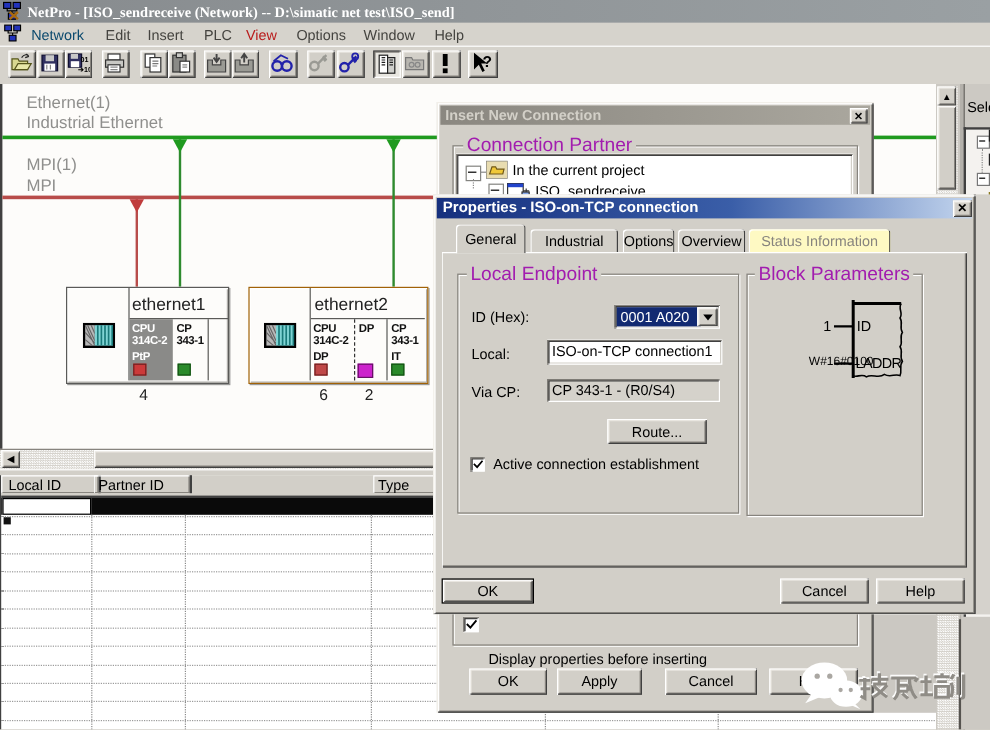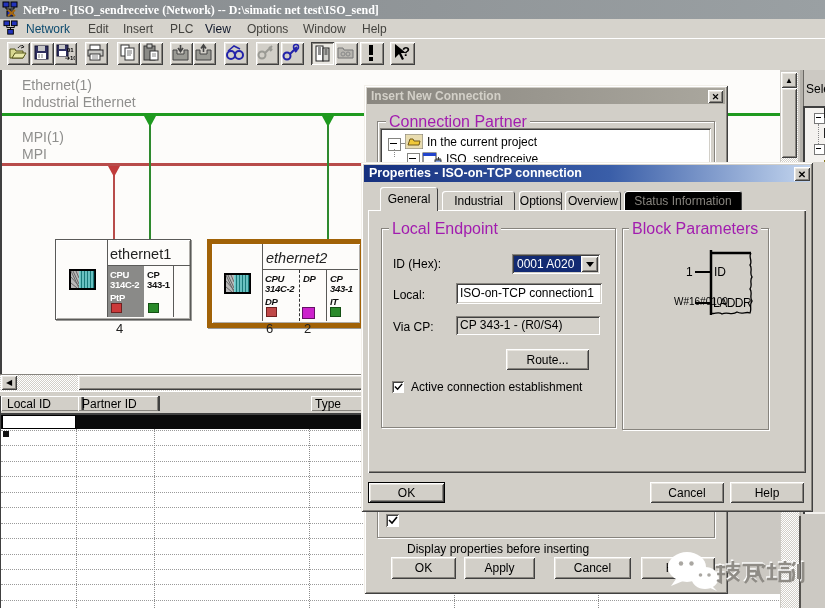--- a/index.html
+++ b/index.html
@@ -32,21 +32,21 @@
   <svg class="abs" style="left:3px;top:1px" width="16" height="16" viewBox="0 0 17 17">
     <rect x="1" y="1" width="6" height="5" fill="#2233bb" stroke="#000"></rect>
     <rect x="9" y="1" width="6" height="5" fill="#2233bb" stroke="#000"></rect>
     <rect x="5" y="10" width="6" height="5" fill="#2233bb" stroke="#000"></rect>
     <path d="M4 6 L4 8 L12 8 L12 6 M8 8 L8 10" stroke="#000" fill="none"></path>
   </svg>
   <span class="abs" style="left:26px;top:3px;font-size:12px;color:#0c4a6e;">Network</span>
   <span class="abs" style="left:88px;top:3px;font-size:12px;color:#44433f;">Edit</span>
   <span class="abs" style="left:123px;top:3px;font-size:12px;color:#44433f;">Insert</span>
   <span class="abs" style="left:170px;top:3px;font-size:12px;color:#44433f;">PLC</span>
-  <span class="abs" style="left:205px;top:3px;font-size:12px;color:#0f172a;">View</span>
+  <span class="abs" style="left:205px;top:3px;font-size:12px;color:#b91c1c;">View</span>
   <span class="abs" style="left:247px;top:3px;font-size:12px;color:#44433f;">Options</span>
   <span class="abs" style="left:303px;top:3px;font-size:12px;color:#44433f;">Window</span>
   <span class="abs" style="left:362px;top:3px;font-size:12px;color:#44433f;">Help</span>
 </div>
 
 <div class="abs" style="left:0;top:38px;width:825px;height:31px;background:#d6d3cc;border-top:1px solid #fff;border-bottom:1px solid #9a978f;"></div>
 <div class="tbtn" style="left:7px;"><svg width="21" height="21" viewBox="0 0 21 21">
       <path d="M3 16 L3 7 L8 7 L9 9 L16 9 L16 16 Z" fill="#d8d890" stroke="#55551a"></path>
       <path d="M5 16 L8 11 L19 11 L16 16 Z" fill="#e8e8a8" stroke="#55551a"></path>
       <path d="M11 6 C13 3 16 3 17 5 M17 5 l-2 -2 M17 5 l-3 1" stroke="#222" fill="none"></path>
@@ -159,21 +159,21 @@
   <div class="abs" style="left:54px;top:52px;color:#fff;font-size:9.5px;font-weight:bold;letter-spacing:-0.3px;">PtP</div>
   <div class="abs" style="left:55px;top:63px;width:9px;height:8px;background:#cc3a3a;border:1px solid #702020;"></div>
 
   <div class="abs" style="left:91px;top:29px;color:#111;font-size:9.5px;font-weight:bold;letter-spacing:-0.3px;">CP</div>
   <div class="abs" style="left:91px;top:39px;color:#111;font-size:9.5px;font-weight:bold;letter-spacing:-0.3px;">343-1</div>
   <div class="abs" style="left:117px;top:26px;width:1px;height:51px;background:#5a5a58;"></div>
   <div class="abs" style="left:92px;top:63px;width:9px;height:8px;background:#2a8a2a;border:1px solid #145014;"></div>
 </div>
 <div class="abs" style="left:116px;top:321px;font-size:13px;color:#222;">4</div>
 
-<div class="abs" style="left:207px;top:239px;width:148px;height:79px;background:#fdfcfa;border:5px solid #a16207;box-shadow:1px 1px 0 #9a9a98, inset 1px 1px 0 #fff, inset -1px -1px 0 #b0aeaa;font-style:italic;">
+<div class="abs" style="left:207px;top:239px;width:148px;height:79px;background:#fdfcfa;border:1px solid #a16207;box-shadow:1px 1px 0 #9a9a98, inset 1px 1px 0 #fff, inset -1px -1px 0 #b0aeaa;">
   <div class="abs" style="left:50px;top:0;width:1px;height:77px;background:#5a5a58;"></div>
   <div class="abs" style="left:51px;top:25px;width:95px;height:1px;background:#5a5a58;"></div>
   <div class="abs" style="left:54px;top:6px;font-size:14.5px;color:#222;">ethernet2</div>
   <svg class="abs" style="left:12px;top:29px" width="27" height="21" viewBox="0 0 27 21">
     <rect x="0" y="0" width="27" height="21" fill="#000"></rect>
     <rect x="2" y="2" width="8" height="17" fill="#b8b8b8"></rect>
     <path d="M2 2 l8 17 M2 8 l8 9 M2 14 l6 5 M4 2 l6 13 M7 2 l3 7" stroke="#666" stroke-width="1"></path>
     <rect x="10" y="2" width="15" height="17" fill="#7fd4d4"></rect>
     <path d="M12.5 2 v17 M15.5 2 v17 M18.5 2 v17 M21.5 2 v17 M24.5 2 v17" stroke="#1a7a7a" stroke-width="1.4"></path>
   </svg>
@@ -311,21 +311,21 @@
   <div class="abs" style="left:3px;top:3px;width:446px;height:17px;background:linear-gradient(to right,#16307e 0%,#3a5ea8 55%,#c3d5ee 100%);">
     <div class="abs" style="left:5px;top:1px;font-size:12.5px;font-weight:bold;color:#fff;">Properties - ISO-on-TCP connection</div>
     <div class="abs btn" style="left:430px;top:2px;width:16px;height:14px;font-size:10px;font-weight:bold;color:#000;">✕</div>
   </div>
 
   <div class="abs" style="left:7px;top:48px;width:438px;height:263px;background:#d2cfc8;box-shadow:inset 1px 1px 0 #fff, inset -1px -1px 0 #404040, inset -2px -2px 0 #87847e;"></div>
   <div class="abs" style="left:19px;top:25px;width:58px;height:24px;background:#d2cfc8;border-radius:3px 3px 0 0;box-shadow:inset 1px 1px 0 #fff, inset -1px 0 0 #404040;font-size:12px;text-align:center;line-height:24px;">General</div>
   <div class="abs" style="left:81px;top:29px;width:73px;height:19px;background:#d2cfc8;border-radius:3px 3px 0 0;box-shadow:inset 1px 1px 0 #fff, inset -1px 0 0 #404040;font-size:12px;text-align:center;line-height:20px;">Industrial</div>
   <div class="abs" style="left:158px;top:29px;width:43px;height:19px;background:#d2cfc8;border-radius:3px 3px 0 0;box-shadow:inset 1px 1px 0 #fff, inset -1px 0 0 #404040;font-size:12px;text-align:center;line-height:20px;">Options</div>
   <div class="abs" style="left:204px;top:29px;width:56px;height:19px;background:#d2cfc8;border-radius:3px 3px 0 0;box-shadow:inset 1px 1px 0 #fff, inset -1px 0 0 #404040;font-size:12px;text-align:center;line-height:20px;">Overview</div>
-  <div class="abs" style="left:263px;top:29px;width:118px;height:19px;background:#000000;border-radius:3px 3px 0 0;box-shadow:inset 1px 1px 0 #fff, inset -1px 0 0 #404040;font-size:12px;text-align:center;line-height:20px;color:#87847e;">Status Information</div>
+  <div class="abs" style="left:263px;top:29px;width:118px;height:19px;background:#fef9c3;border-radius:3px 3px 0 0;box-shadow:inset 1px 1px 0 #fff, inset -1px 0 0 #404040;font-size:12px;text-align:center;line-height:20px;color:#87847e;">Status Information</div>
 
   <div class="abs group" style="left:20px;top:66px;width:233px;height:198px;">
     <div class="glabel" style="left:7px;">Local Endpoint</div>
   </div>
   <div class="abs" style="left:32px;top:95px;font-size:12px;">ID (Hex):</div>
   <div class="abs field" style="left:151px;top:92px;width:88px;height:20px;">
     <div class="abs" style="left:2px;top:2px;width:67px;height:16px;background:#122a72;color:#fff;font-size:12px;padding-left:3px;line-height:16px;">0001 A020</div>
     <div class="abs btn" style="left:69px;top:2px;width:17px;height:16px;">
         <span style="width:0;height:0;border-left:4px solid transparent;border-right:4px solid transparent;border-top:5px solid #000;display:block;"></span>
       </div>

